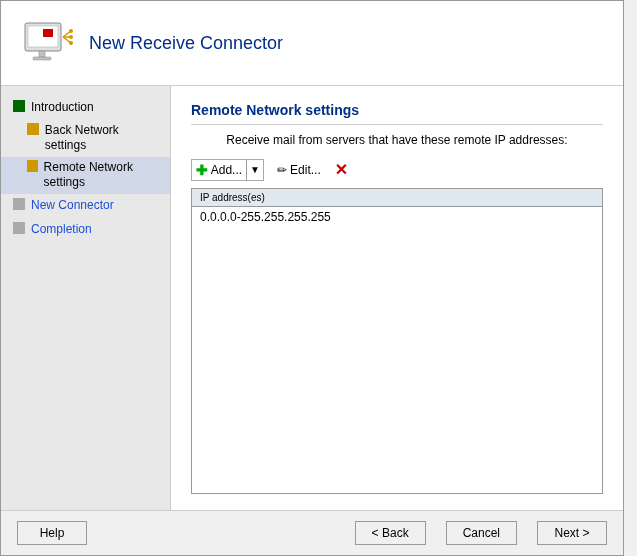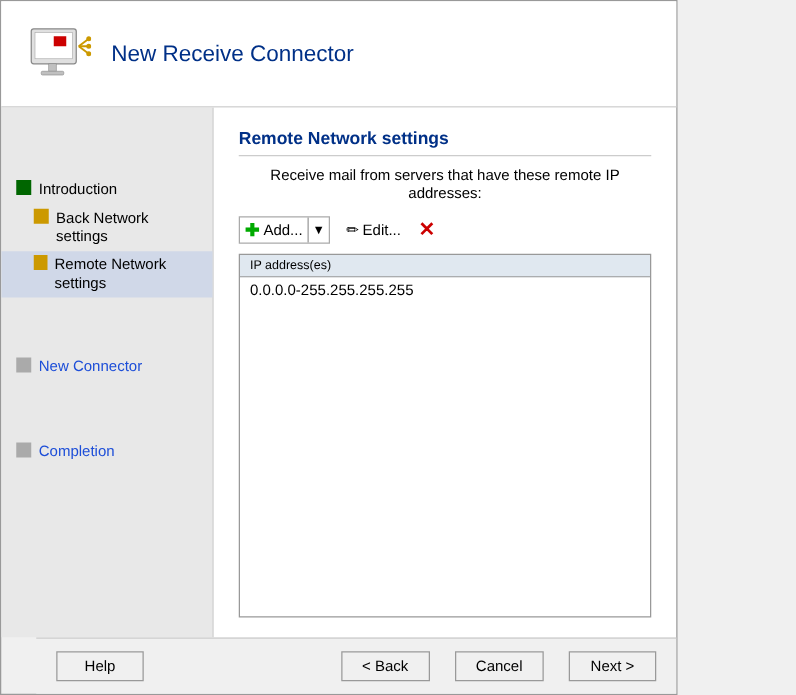--- a/index.html
+++ b/index.html
@@ -6,21 +6,21 @@
     body {
       font-family: 'Segoe UI', Tahoma, sans-serif;
       font-size: 12px;
       background: #f0f0f0;
       width: 637px;
       height: 556px;
       overflow: hidden;
     }
 
     .dialog {
-      width: 542px;
+      width: 624px;
       height: 556px;
       background: #f0f0f0;
       border: 1px solid #999;
       display: flex;
       flex-direction: column;
     }
 
     
     .dialog-header {
       background: white;
@@ -60,21 +60,20 @@
       flex-shrink: 0;
     }
 
     .sidebar-item {
       padding: 4px 8px 4px 12px;
       cursor: pointer;
       display: flex;
       align-items: flex-start;
       gap: 6px;
       line-height: 1.3;
-      margin-top: 44px;
     }
 
     .sidebar-item .step-label {
       font-size: 12px;
       color: #000;
     }
 
     .sidebar-item.disabled .step-label {
       color: #1d4ed8;
     }
@@ -207,21 +206,20 @@
     }
 
     
     .dialog-footer {
       background: #f0f0f0;
       border-top: 1px solid #ccc;
       padding: 10px 16px;
       display: flex;
       align-items: center;
       justify-content: space-between;
-      margin-left: 28px;
     }
 
     .footer-left {
       display: flex;
     }
 
     .footer-right {
       display: flex;
       gap: 20px;
     }

